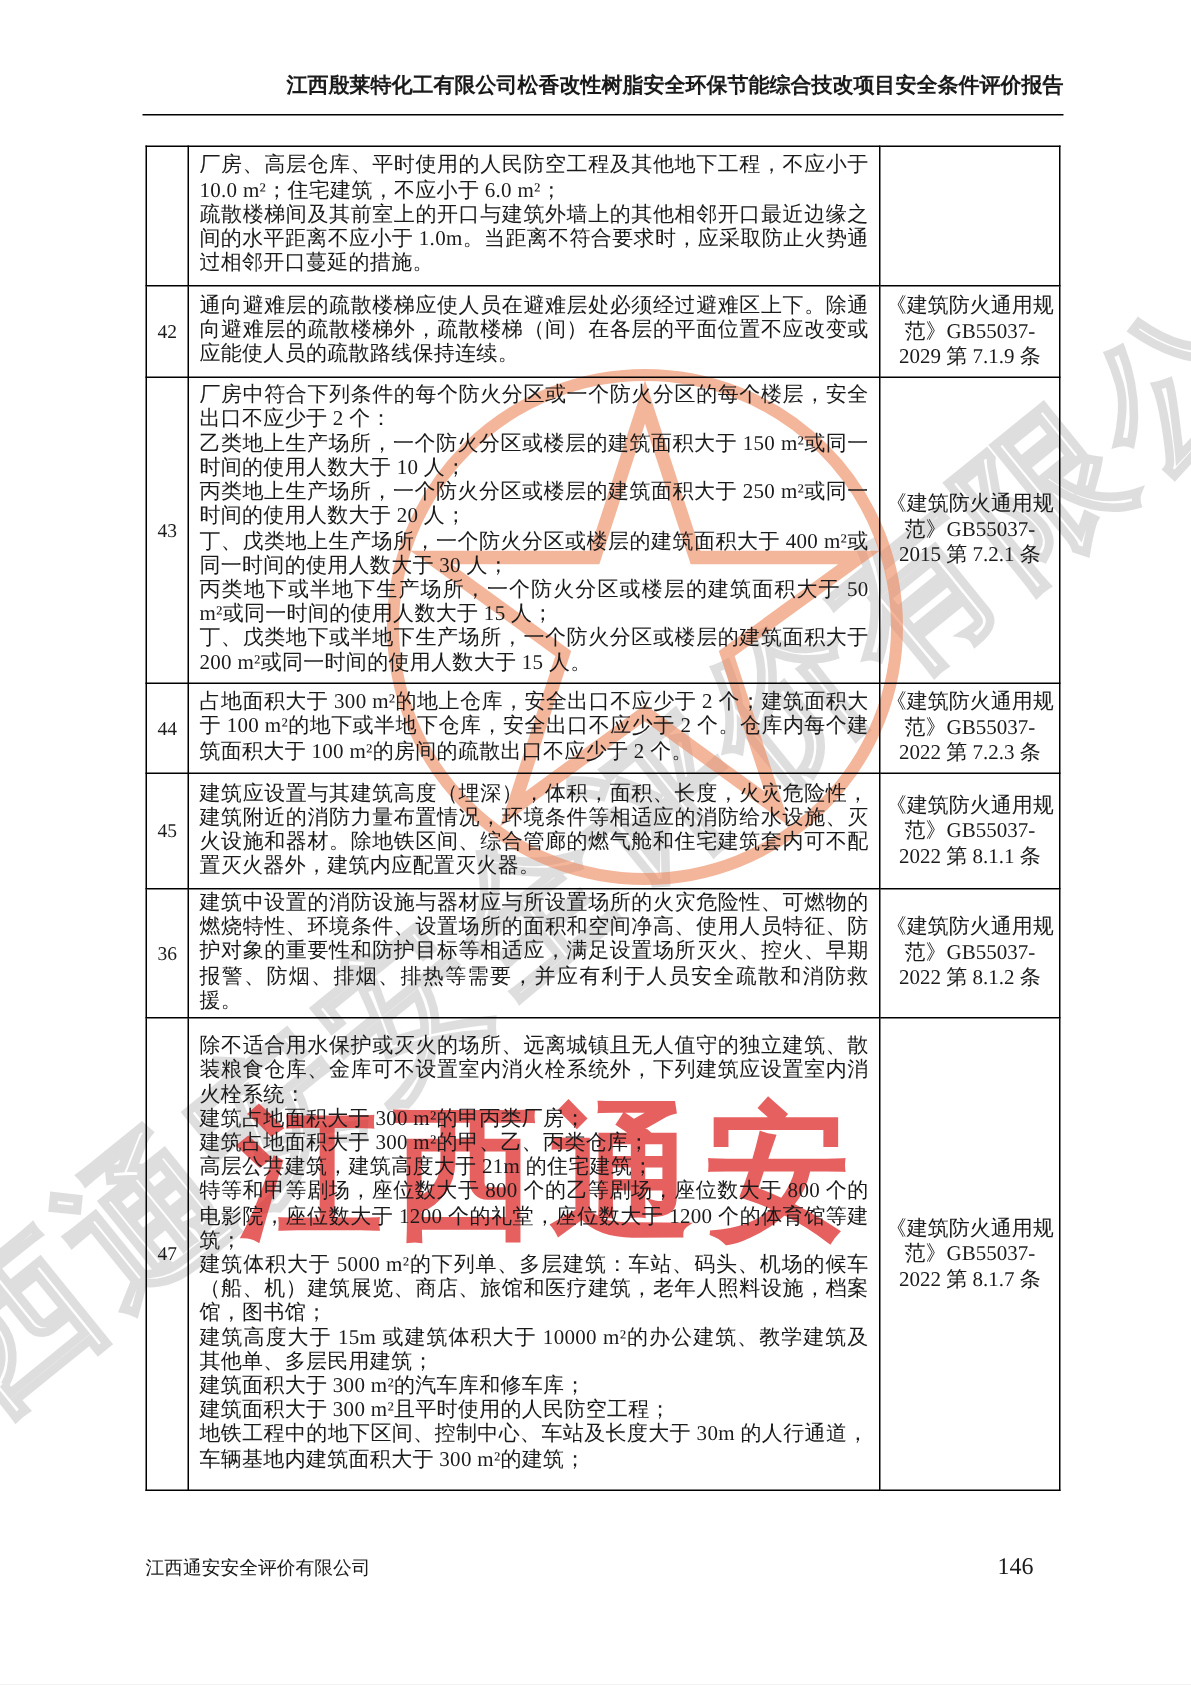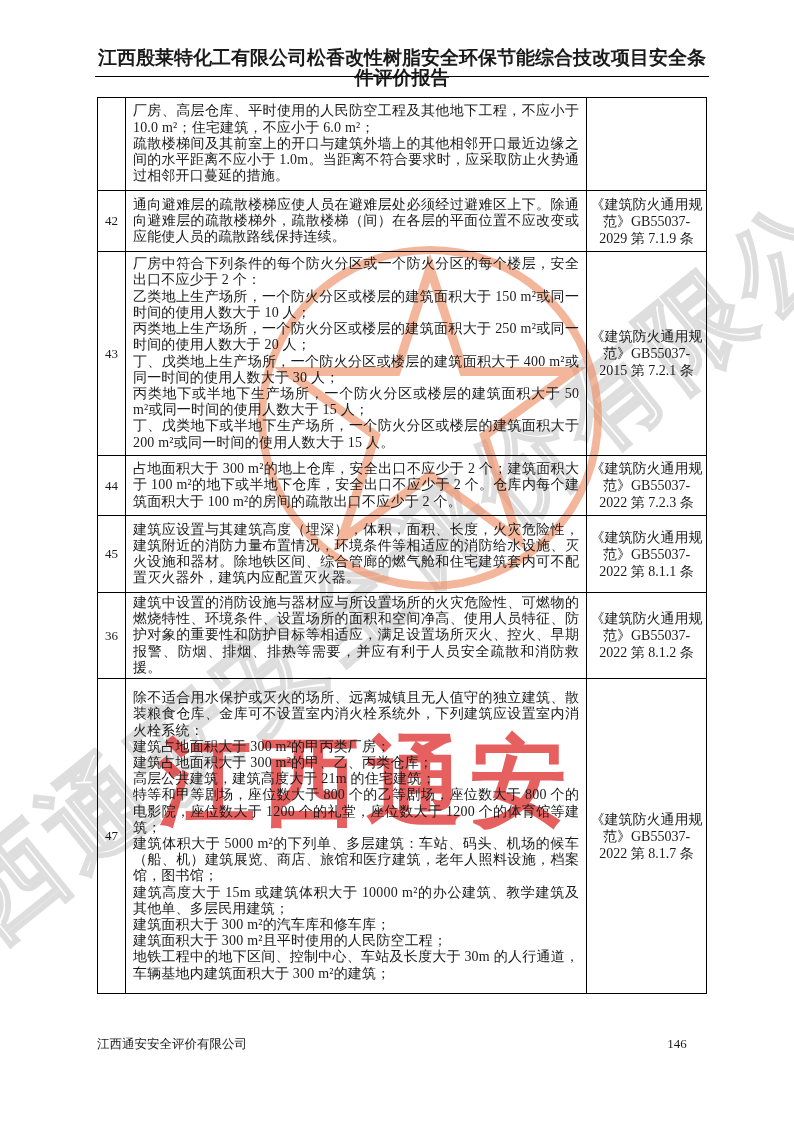--- a/index.html
+++ b/index.html
@@ -59,22 +59,22 @@
     z-index: 2;
     pointer-events: none;
   }
 
   
   .doc-header {
     position: absolute;
     left: 95px;
     top: 48px;
     width: 614px;
-    text-align: center;
-    font-size: 19px;
+    text-align: right;
+    font-size: 14px;
     font-weight: 600;
     line-height: 20px;
     z-index: 3;
   }
   .header-rule {
     position: absolute;
     left: 95px;
     top: 76px;
     width: 614px;
     border-top: 1.6px solid #000;
@@ -126,21 +126,21 @@
     position: absolute;
     left: 97px;
     top: 1036px;
     width: 610px;
     display: flex;
     align-items: baseline;
     font-size: 12.5px;
     z-index: 3;
   }
   .doc-footer .f-left  { flex: 1; text-align: left; }
-  .doc-footer .f-mid   { width: 60px; text-align: center; font-size: 13px; }
+  .doc-footer .f-mid   { width: 60px; text-align: center; font-size: 16px; }
   .doc-footer .f-right { flex: 1; text-align: right; }
 </style>
 </head>
 <body>
 
 <div class="page">
 
   <div class="wm-diagonal">江西通安安全评价有限公司</div>
 
   <svg class="stamp" viewBox="0 0 354 354">

